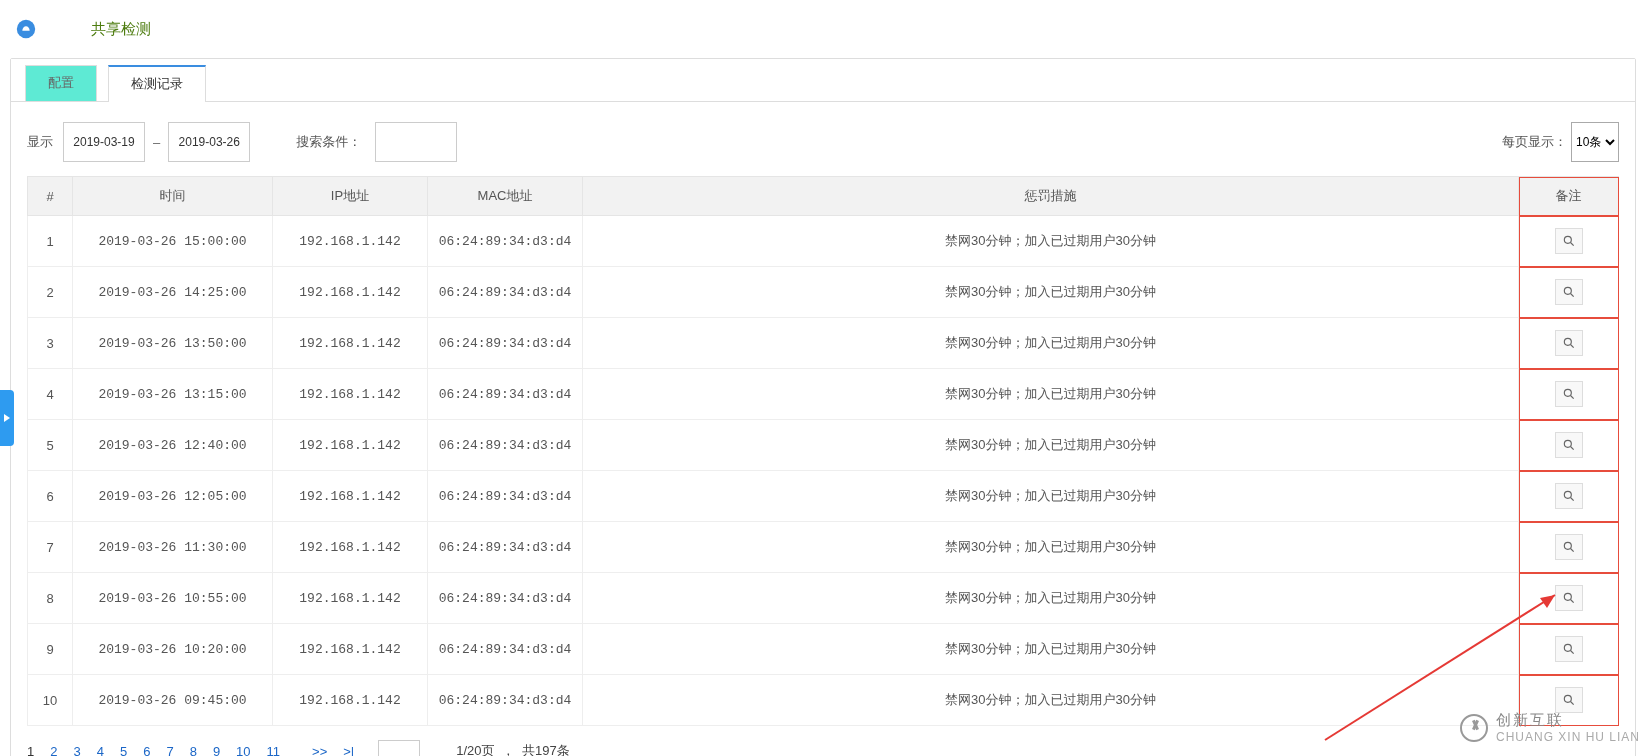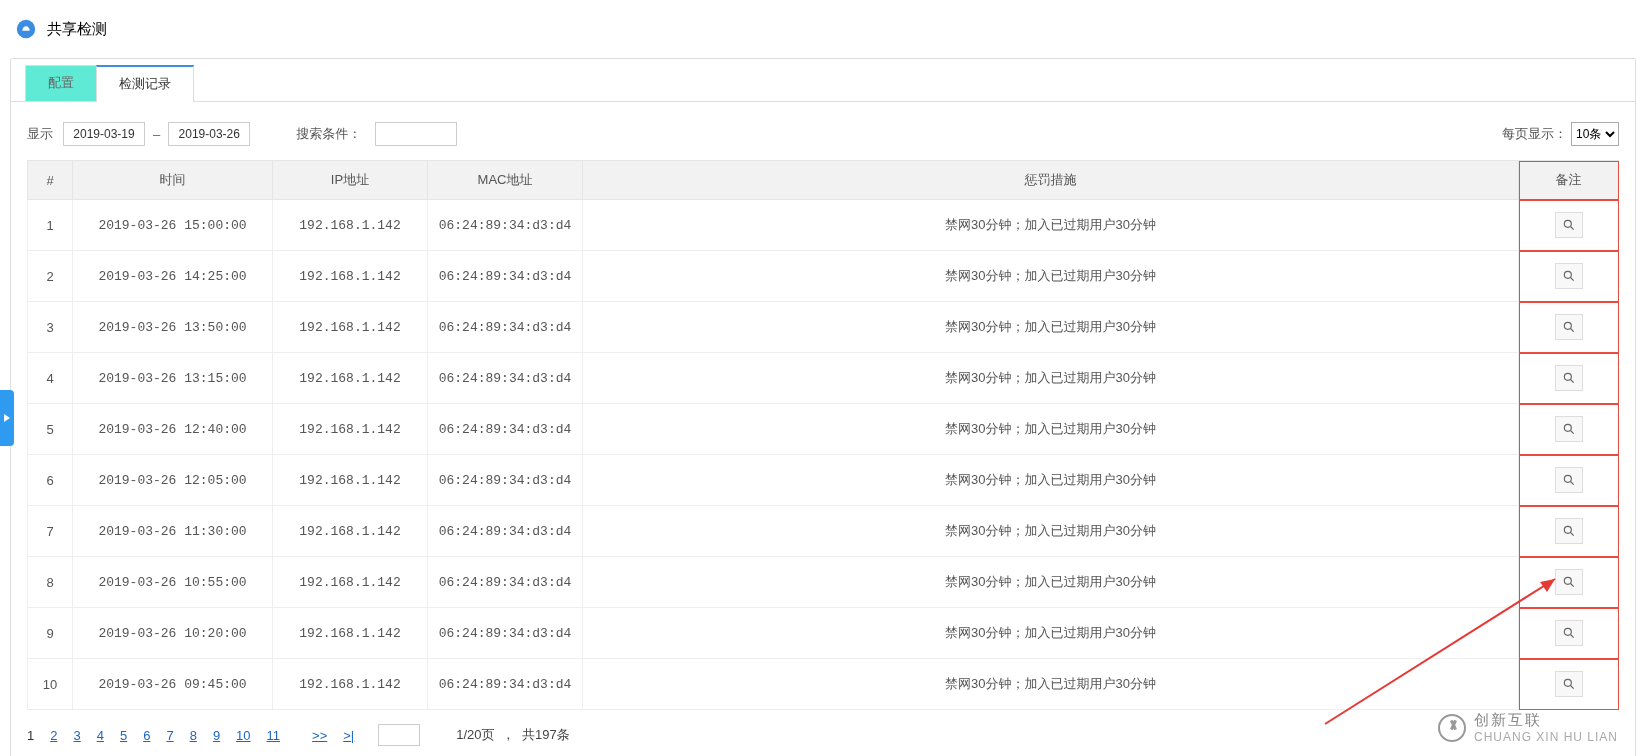--- a/index.html
+++ b/index.html
@@ -17,21 +17,22 @@
     display: flex;
     align-items: center;
     padding: 18px 10px 18px 5px;
   }
   .header-icon {
     width: 22px; height: 22px;
     margin-right: 10px;
   }
   .header-title {
     font-size: 15px;
-    color: #000000;
+    color: #4d7c0f;
+    margin-left: 44px;
   }
   .panel {
     border: 1px solid #ddd;
     border-radius: 2px;
     position: relative;
   }
   .tabs {
     display: flex;
     padding: 6px 0 0 14px;
     border-bottom: 1px solid #ddd;
@@ -45,20 +46,21 @@
     color: #666;
     cursor: pointer;
     margin-right: -1px;
     font-size: 13px;
     position: relative;
   }
   .tab.active {
     background: #fff;
     color: #333;
     border-top: 2px solid #3a8de0;
+    margin-left: 12px;
   }
   .tab.active::after {
     content:"";
     position:absolute;
     left:0; right:0; bottom:-1px;
     height:1px; background:#fff;
   }
   .filters {
     display: flex;
     align-items: center;
@@ -72,31 +74,31 @@
     gap: 6px;
   }
   .filters .left .dash { margin: 0 2px; color:#666; }
   .filters .right {
     margin-left: auto;
     display: flex;
     align-items: center;
   }
   .filters input[type="text"] {
     border: 1px solid #ccc;
-    height: 24px;
+    height: 40px;
     padding: 2px 6px;
     font-size: 12px;
     width: 82px;
     text-align: center;
     color: #333;
   }
   .filters .search-input { width: 130px; text-align:left; }
   .filters select {
     border: 1px solid #aaa;
-    height: 24px;
+    height: 40px;
     font-size: 12px;
     background:#fff;
   }
   .filters .lbl { margin-right: 4px; }
   .filters .search-lbl { margin-left: 40px; margin-right:8px; }
 
   .table-wrap { padding: 0 16px; }
   table {
     width: 100%;
     border-collapse: collapse;
@@ -190,21 +192,21 @@
     bottom: 30px;
     width: 260px;
     height: 170px;
   }
   .arrow line { stroke:#e53935; stroke-width:2; }
   .arrow polygon { fill:#e53935; }
 
   
   .watermark {
     position: fixed;
-    right: 28px;
+    right: 6px;
     bottom: 12px;
     display: flex;
     align-items: center;
     gap: 8px;
     color: #888;
     font-size: 15px;
     letter-spacing: 2px;
   }
   .watermark .logo {
     width: 28px; height: 28px;

